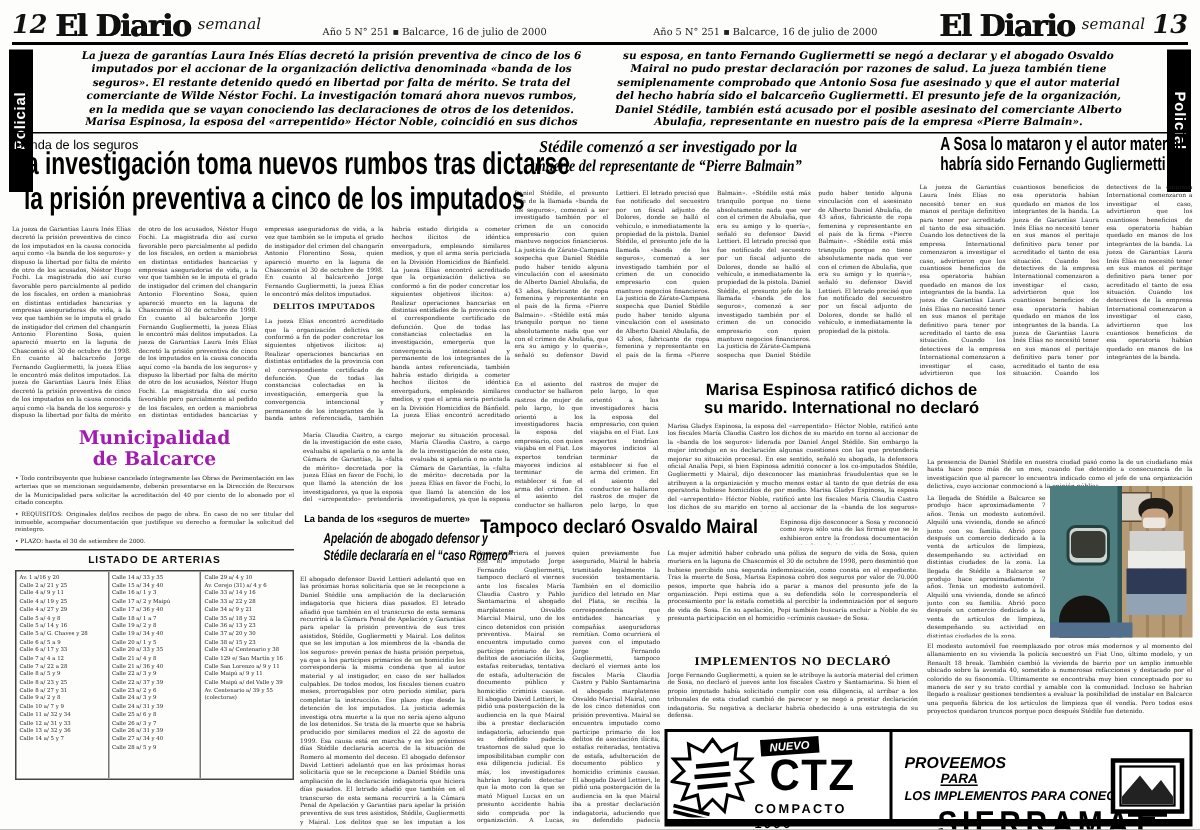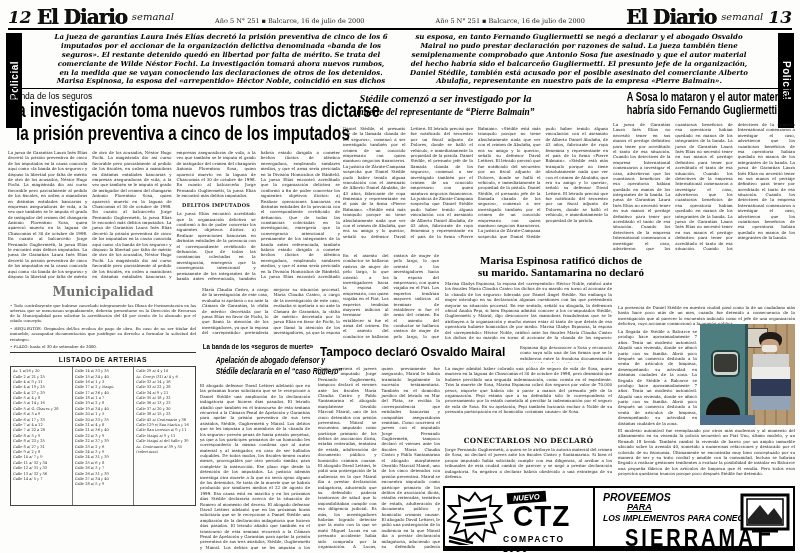--- a/index.html
+++ b/index.html
@@ -22,42 +22,42 @@
   .tab-vert-dn{writing-mode:vertical-rl;}
   
   .lead{font-weight:bold;font-style:italic;font-size:7px;line-height:1.27;text-align:center;color:#000;}
   
   .kicker{font-family:"Liberation Sans",sans-serif;font-weight:normal;font-size:8.5px;color:#000;}
   .hl-cond{font-family:"Liberation Sans",sans-serif;font-weight:bold;white-space:nowrap;color:#000;line-height:1;}
   .hl-main{font-size:19.5px;transform:scale(.78,1.08);transform-origin:0 0;letter-spacing:0;}
   .hl-sosa{font-size:11.5px;transform:scale(.8,1.1);transform-origin:center;text-align:center;}
   .hl-ital{font-family:"Liberation Serif",serif;font-style:italic;font-weight:bold;white-space:nowrap;
            text-align:center;line-height:1;color:#000;}
-  .hl-bold{font-family:Liberation Serif, serif;font-weight:bold;text-align:center;line-height:1.15;color:#000;}
+  .hl-bold{font-family:Liberation Sans, sans-serif;font-weight:bold;text-align:center;line-height:1.15;color:#000;}
   .subhead-serif{font-weight:bold;font-size:7.2px;letter-spacing:.4px;text-align:center;}
   
   .bt{font-size:4px;line-height:1.35;text-align:justify;color:#1c1c1c;overflow:hidden;}
   .cols-2{column-count:2;column-gap:5px;}
   .cols-3{column-count:3;column-gap:5px;}
   .cols-4{column-count:4;column-gap:5px;}
   .bt .inner-subhead{font-weight:bold;font-size:5px;text-align:center;margin:3px 0;letter-spacing:.3px;}
   
-  .muni-title{font-weight:bold;font-size:12.5px;line-height:1.08;text-align:center;color:#737373;}
+  .muni-title{font-weight:bold;font-size:12.5px;line-height:1.08;text-align:center;color:#a21caf;}
   .muni-bar{background:#000;color:#fff;text-align:center;font-family:"Liberation Sans",sans-serif;padding:2px 0 1px;}
   .muni-bar .l1{font-weight:bold;font-size:7.6px;letter-spacing:1.2px;line-height:1.1;}
   .muni-bar .l2{font-weight:bold;font-size:5.6px;letter-spacing:.4px;line-height:1.2;}
   .muni-bullet{font-size:3.9px;line-height:1.35;text-align:justify;margin-bottom:2.5px;color:#1c1c1c;}
   .listado-title{font-family:"Liberation Sans",sans-serif;font-weight:bold;font-size:6.8px;letter-spacing:.6px;text-align:center;}
   .listado-box{border:1px solid #444;display:flex;}
   .listado-col{flex:1;padding:2px 2px;font-size:3.6px;line-height:1.5;color:#1c1c1c;}
   .listado-col + .listado-col{border-left:1px solid #777;}
   
   .ad-box{border:2px solid #000;border-bottom:5px solid #000;display:flex;background:#fff;}
   .ctz-section{width:150px;border-right:2px solid #000;position:relative;}
-  .sm-section{flex:1;position:relative;}
+  .sm-section{flex:1;position:relative;margin-top:12px;}
   .nuevo-badge{position:absolute;background:#000;color:#fff;font-family:"Liberation Sans",sans-serif;
                font-style:italic;font-weight:bold;font-size:7.5px;padding:1px 6px;transform:rotate(-4deg);}
   .ctz-brand{position:absolute;font-family:"Liberation Sans",sans-serif;font-weight:bold;font-size:28px;
              letter-spacing:1px;color:#000;line-height:1;transform:scaleY(1.05);}
   .ctz-model{position:absolute;font-family:"Liberation Sans",sans-serif;font-weight:bold;font-size:8.5px;letter-spacing:1.6px;color:#000;}
   .sm-it{position:absolute;font-family:"Liberation Sans",sans-serif;font-style:italic;font-weight:bold;color:#000;}
   .sm-brand{position:absolute;font-family:"Liberation Sans",sans-serif;font-weight:bold;font-size:20px;
             letter-spacing:3px;color:#000;transform:scaleY(1.15);transform-origin:0 0;}
   
   .photo{overflow:hidden;background:repeating-linear-gradient(90deg,#b69a74 0 9px,#a1845e 9px 11px);}
@@ -109,20 +109,21 @@
   <div class="abs bt cols-4" style="left:8px;top:150px;width:332px;height:133px;">
     <span>La jueza de Garantías Laura Inés Elías decretó la prisión preventiva de cinco de los imputados en la causa conocida aquí como «la banda de los seguros» y dispuso la libertad por falta de mérito de otro de los acusados, Néstor Hugo Fochi. La magistrada dio así curso favorable pero parcialmente al pedido de los fiscales, en orden a maniobras en distintas entidades bancarias y empresas aseguradoras de vida, a la vez que también se le imputa el grado de instigador del crimen del changarín Antonio Florentino Sosa, quien apareció muerto en la laguna de Chascomús el 30 de octubre de 1998. En cuanto al balcarceño Jorge Fernando Gugliermetti, la jueza Elías le encontró más delitos imputados. La jueza de Garantías Laura Inés Elías decretó la prisión preventiva de cinco de los imputados en la causa conocida aquí como «la banda de los seguros» y dispuso la libertad por falta de mérito de otro de los acusados, Néstor Hugo Fochi. La magistrada dio así curso favorable pero parcialmente al pedido de los fiscales, en orden a maniobras en distintas entidades bancarias y empresas aseguradoras de vida, a la vez que también se le imputa el grado de instigador del crimen del changarín Antonio Florentino Sosa, quien apareció muerto en la laguna de Chascomús el 30 de octubre de 1998. En cuanto al balcarceño Jorge Fernando Gugliermetti, la jueza Elías le encontró más delitos imputados. La jueza de Garantías Laura Inés Elías decretó la prisión preventiva de cinco de los imputados en la causa conocida aquí como «la banda de los seguros» y dispuso la libertad por falta de mérito de otro de los acusados, Néstor Hugo Fochi. La magistrada dio así curso favorable pero parcialmente al pedido de los fiscales, en orden a maniobras en distintas entidades bancarias y empresas aseguradoras de vida, a la vez que también se le imputa el grado de instigador del crimen del changarín Antonio Florentino Sosa, quien apareció muerto en la laguna de Chascomús el 30 de octubre de 1998. En cuanto al balcarceño Jorge Fernando Gugliermetti, la jueza Elías le encontró más delitos imputados.</span>
     <div class="inner-subhead">DELITOS IMPUTADOS</div>
     <span>La jueza Elías encontró acreditado que la organización delictiva se conformó a fin de poder concretar los siguientes objetivos ilícitos: a) Realizar operaciones bancarias en distintas entidades de la provincia con el correspondiente certificado de defunción. Que de todas las constancias colectadas en la investigación, emergería que la convergencia intencional y permanente de los integrantes de la banda antes referenciada, también habría estado dirigida a cometer hechos ilícitos de idéntica envergadura, empleando similares medios, y que el arma sería periciada en la División Homicidios de Bánfield. La jueza Elías encontró acreditado que la organización delictiva se conformó a fin de poder concretar los siguientes objetivos ilícitos: a) Realizar operaciones bancarias en distintas entidades de la provincia con el correspondiente certificado de defunción. Que de todas las constancias colectadas en la investigación, emergería que la convergencia intencional y permanente de los integrantes de la banda antes referenciada, también habría estado dirigida a cometer hechos ilícitos de idéntica envergadura, empleando similares medios, y que el arma sería periciada en la División Homicidios de Bánfield. La jueza Elías encontró acreditado que la organización delictiva se conformó a fin de poder concretar los siguientes objetivos ilícitos: a) Realizar operaciones bancarias en distintas entidades de la provincia con el correspondiente certificado de defunción. Que de todas las constancias colectadas en la investigación, emergería que la convergencia intencional y permanente de los integrantes de la banda antes referenciada, también habría estado dirigida a cometer hechos ilícitos de idéntica envergadura, empleando similares medios, y que el arma sería periciada en la División Homicidios de Bánfield.</span>
   </div>
   <div class="abs bt cols-2" style="left:202px;top:287px;width:138px;height:53px;">María Claudia Castro, a cargo de la investigación de este caso, evaluaba si apelaría o no ante la Cámara de Garantías, la «falta de mérito» decretada por la jueza Elías en favor de Fochi, lo que llamó la atención de los investigadores, ya que la esposa del «arrepentido» pretendería mejorar su situación procesal. María Claudia Castro, a cargo de la investigación de este caso, evaluaba si apelaría o no ante la Cámara de Garantías, la «falta de mérito» decretada por la jueza Elías en favor de Fochi, lo que llamó la atención de los investigadores, ya que la esposa del «arrepentido» pretendería mejorar su situación procesal.</div>
 
   <div class="abs" style="left:10px;top:285px;width:186px;height:266px;">
     <div class="muni-title">
       <div>Municipalidad</div>
+      <div>de Balcarce</div>
     </div>
     <div style="margin-top:4px;">
       <div class="muni-bullet">• Todo contribuyente que hubiese cancelado íntegramente las Obras de Pavimentación en las arterias que se mencionan seguidamente, deberán presentarse en la Dirección de Recursos de la Municipalidad para solicitar la acreditación del 40 por ciento de lo abonado por el citado concepto.</div>
       <div class="muni-bullet">• REQUISITOS: Originales del/los recibos de pago de obra. En caso de no ser titular del inmueble, acompañar documentación que justifique su derecho a formular la solicitud del reintegro.</div>
       <div class="muni-bullet">• PLAZO: hasta el 30 de setiembre de 2000.</div>
     </div>
     <div style="border-top:1px solid #333;margin:2px 0 3px;"></div>
     <div class="listado-title">LISTADO DE ARTERIAS</div>
     <div class="listado-box" style="margin-top:3px;height:140px;overflow:hidden;">
       <div class="listado-col">
@@ -205,25 +206,25 @@
   <div class="abs hl-ital" style="left:338px;top:93px;width:215px;font-size:11px;transform:scaleX(.95);transform-origin:center;">Stédile comenzó a ser investigado por la</div>
   <div class="abs hl-ital" style="left:338px;top:106px;width:215px;font-size:11px;transform:scaleX(.85);transform-origin:center;">muerte del representante de “Pierre Balmain”</div>
   <div class="abs bt cols-4" style="left:343px;top:126px;width:265px;height:124px;">Daniel Stédile, el presunto jefe de la llamada «banda de los seguros», comenzó a ser investigado también por el crimen de un conocido empresario con quien mantuvo negocios financieros. La justicia de Zárate-Campana sospecha que Daniel Stédile pudo haber tenido alguna vinculación con el asesinato de Alberto Daniel Abulafia, de 43 años, fabricante de ropa femenina y representante en el país de la firma «Pierre Balmain». «Stédile está más tranquilo porque no tiene absolutamente nada que ver con el crimen de Abulafia, que era su amigo y lo quería», señaló su defensor David Lettieri. El letrado precisó que fue notificado del secuestro por un fiscal adjunto de Dolores, donde se halló el vehículo, e inmediatamente la propiedad de la pistola. Daniel Stédile, el presunto jefe de la llamada «banda de los seguros», comenzó a ser investigado también por el crimen de un conocido empresario con quien mantuvo negocios financieros. La justicia de Zárate-Campana sospecha que Daniel Stédile pudo haber tenido alguna vinculación con el asesinato de Alberto Daniel Abulafia, de 43 años, fabricante de ropa femenina y representante en el país de la firma «Pierre Balmain». «Stédile está más tranquilo porque no tiene absolutamente nada que ver con el crimen de Abulafia, que era su amigo y lo quería», señaló su defensor David Lettieri. El letrado precisó que fue notificado del secuestro por un fiscal adjunto de Dolores, donde se halló el vehículo, e inmediatamente la propiedad de la pistola. Daniel Stédile, el presunto jefe de la llamada «banda de los seguros», comenzó a ser investigado también por el crimen de un conocido empresario con quien mantuvo negocios financieros. La justicia de Zárate-Campana sospecha que Daniel Stédile pudo haber tenido alguna vinculación con el asesinato de Alberto Daniel Abulafia, de 43 años, fabricante de ropa femenina y representante en el país de la firma «Pierre Balmain». «Stédile está más tranquilo porque no tiene absolutamente nada que ver con el crimen de Abulafia, que era su amigo y lo quería», señaló su defensor David Lettieri. El letrado precisó que fue notificado del secuestro por un fiscal adjunto de Dolores, donde se halló el vehículo, e inmediatamente la propiedad de la pistola.</div>
   <div class="abs bt cols-2" style="left:343px;top:253px;width:96px;height:88px;">En el asiento del conductor se hallaron rastros de mujer de pelo largo, lo que orientó a los investigadores hacia la esposa del empresario, con quien viajaba en el Fiat. Los expertos tendrían mayores indicios al terminar de establecer si fue el arma del crimen. En el asiento del conductor se hallaron rastros de mujer de pelo largo, lo que orientó a los investigadores hacia la esposa del empresario, con quien viajaba en el Fiat. Los expertos tendrían mayores indicios al terminar de establecer si fue el arma del crimen. En el asiento del conductor se hallaron rastros de mujer de pelo largo, lo que orientó a los investigadores hacia la esposa del empresario, con quien viajaba en el Fiat. Los expertos tendrían mayores indicios al terminar de establecer si fue el arma del crimen.</div>
 
   <div class="abs hl-cond hl-sosa" style="left:608px;top:92px;width:188px;">A Sosa lo mataron y el autor material</div>
   <div class="abs hl-cond hl-sosa" style="left:608px;top:105px;width:188px;">habría sido Fernando Gugliermetti</div>
   <div class="abs bt cols-3" style="left:613px;top:122px;width:182px;height:130px;">La jueza de Garantías Laura Inés Elías no necesitó tener en sus manos el peritaje definitivo para tener por acreditado el tanto de esa situación. Cuando los detectives de la empresa International comenzaron a investigar el caso, advirtieron que los cuantiosos beneficios de esa operatoria habían quedado en manos de los integrantes de la banda. La jueza de Garantías Laura Inés Elías no necesitó tener en sus manos el peritaje definitivo para tener por acreditado el tanto de esa situación. Cuando los detectives de la empresa International comenzaron a investigar el caso, advirtieron que los cuantiosos beneficios de esa operatoria habían quedado en manos de los integrantes de la banda. La jueza de Garantías Laura Inés Elías no necesitó tener en sus manos el peritaje definitivo para tener por acreditado el tanto de esa situación. Cuando los detectives de la empresa International comenzaron a investigar el caso, advirtieron que los cuantiosos beneficios de esa operatoria habían quedado en manos de los integrantes de la banda. La jueza de Garantías Laura Inés Elías no necesitó tener en sus manos el peritaje definitivo para tener por acreditado el tanto de esa situación. Cuando los detectives de la empresa International comenzaron a investigar el caso, advirtieron que los cuantiosos beneficios de esa operatoria habían quedado en manos de los integrantes de la banda. La jueza de Garantías Laura Inés Elías no necesitó tener en sus manos el peritaje definitivo para tener por acreditado el tanto de esa situación. Cuando los detectives de la empresa International comenzaron a investigar el caso, advirtieron que los cuantiosos beneficios de esa operatoria habían quedado en manos de los integrantes de la banda.</div>
 
   <div class="abs hl-bold" style="left:452px;top:254px;width:218px;font-size:11px;">Marisa Espinosa ratificó dichos de</div>
-  <div class="abs hl-bold" style="left:452px;top:266px;width:218px;font-size:11px;">su marido. Santamarina no declaró</div>
+  <div class="abs hl-bold" style="left:452px;top:266px;width:218px;font-size:11px;">su marido. International no declaró</div>
   <div class="abs bt" style="left:445px;top:281px;width:167px;height:60px;">Marisa Gladys Espinosa, la esposa del «arrepentido» Héctor Noble, ratificó ante los fiscales María Claudia Castro los dichos de su marido en torno al accionar de la «banda de los seguros» liderada por Daniel Ángel Stédile. Sin embargo la mujer introdujo en su declaración algunas cuestiones con las que pretendería mejorar su situación procesal. En ese sentido, señaló su abogada, la defensora oficial Analía Pepi, si bien Espinosa admitió conocer a los co-imputados Stédile, Gugliermetti y Mairal, dijo desconocer las maniobras fraudulentas que se le atribuyen a la organización y mucho menos estar al tanto de que detrás de esa operatoria hubiese homicidios de por medio. Marisa Gladys Espinosa, la esposa del «arrepentido» Héctor Noble, ratificó ante los fiscales María Claudia Castro los dichos de su marido en torno al accionar de la «banda de los seguros» liderada por Daniel Ángel Stédile. Sin embargo la mujer introdujo en su declaración algunas cuestiones con las que pretendería mejorar su situación procesal. En ese sentido, señaló su abogada, la defensora oficial Analía Pepi, si bien Espinosa admitió conocer a los co-imputados Stédile, Gugliermetti y Mairal, dijo desconocer las maniobras fraudulentas que se le atribuyen a la organización y mucho menos estar al tanto de que detrás de esa operatoria hubiese homicidios de por medio.</div>
   <div class="abs bt" style="left:520px;top:345px;width:92px;height:18px;">Espinosa dijo desconocer a Sosa y reconoció como suya sólo una de las firmas que se le exhibieron entre la frondosa documentación secuestrada en la investigación.</div>
   <div class="abs bt" style="left:445px;top:366px;width:167px;height:67px;">La mujer admitió haber cobrado una póliza de seguro de vida de Sosa, quien muriera en la laguna de Chascomús el 30 de octubre de 1998, pero desmintió que hubiese percibido una segunda indemnización, como consta en el expediente. Tras la muerte de Sosa, Marisa Espinosa cobró dos seguros por valor de 70.000 pesos, importe que habría ido a parar a manos del presunto jefe de la organización. Pepi estima que a su defendida sólo le correspondería el procesamiento por la estafa cometida al percibir la indemnización por el seguro de vida de Sosa. En su apelación, Pepi también buscaría excluir a Noble de su presunta participación en el homicidio «críminis causae» de Sosa.</div>
-  <div class="abs subhead-serif" style="left:445px;top:436px;width:167px;">CONECTARLOS NO DECLARÓ</div>
+  <div class="abs subhead-serif" style="left:445px;top:436px;width:167px;">IMPLEMENTOS NO DECLARÓ</div>
   <div class="abs bt" style="left:445px;top:447px;width:167px;height:35px;">Jorge Fernando Gugliermetti, a quien se le atribuye la autoría material del crimen de Sosa, no declaró el jueves ante los fiscales Castro y Santamarina. Si bien el propio imputado había solicitado cumplir con esa diligencia, al arribar a los tribunales de esta ciudad cambió de parecer y se negó a prestar declaración indagatoria. Su negativa a declarar habría obedecido a una estrategia de su defensa.</div>
 
   <div class="abs bt" style="left:618px;top:305px;width:177px;height:22px;">La presencia de Daniel Stédile en nuestra ciudad pasó como la de un ciudadano más hasta hace poco más de un mes, cuando fue detenido a consecuencia de la investigación que al parecer lo encuentra indicado como el jefe de una organización delictiva, cuyo accionar conmocionó a la opinión pública.</div>
   <div class="abs bt" style="left:618px;top:329px;width:79px;height:96px;">La llegada de Stédile a Balcarce se produjo hace aproximadamente 7 años. Tenía un modesto automóvil. Alquiló una vivienda, donde se afincó junto con su familia. Abrió poco después un comercio dedicado a la venta de artículos de limpieza, desempeñando su actividad en distintas ciudades de la zona. La llegada de Stédile a Balcarce se produjo hace aproximadamente 7 años. Tenía un modesto automóvil. Alquiló una vivienda, donde se afincó junto con su familia. Abrió poco después un comercio dedicado a la venta de artículos de limpieza, desempeñando su actividad en distintas ciudades de la zona.</div>
 
   <div class="abs photo" style="left:700px;top:324px;width:95px;height:101px;">
     <div class="window-top"></div>
     <div class="door"></div>
     <div class="door-win"></div>
     <div class="door-win-in"></div>

